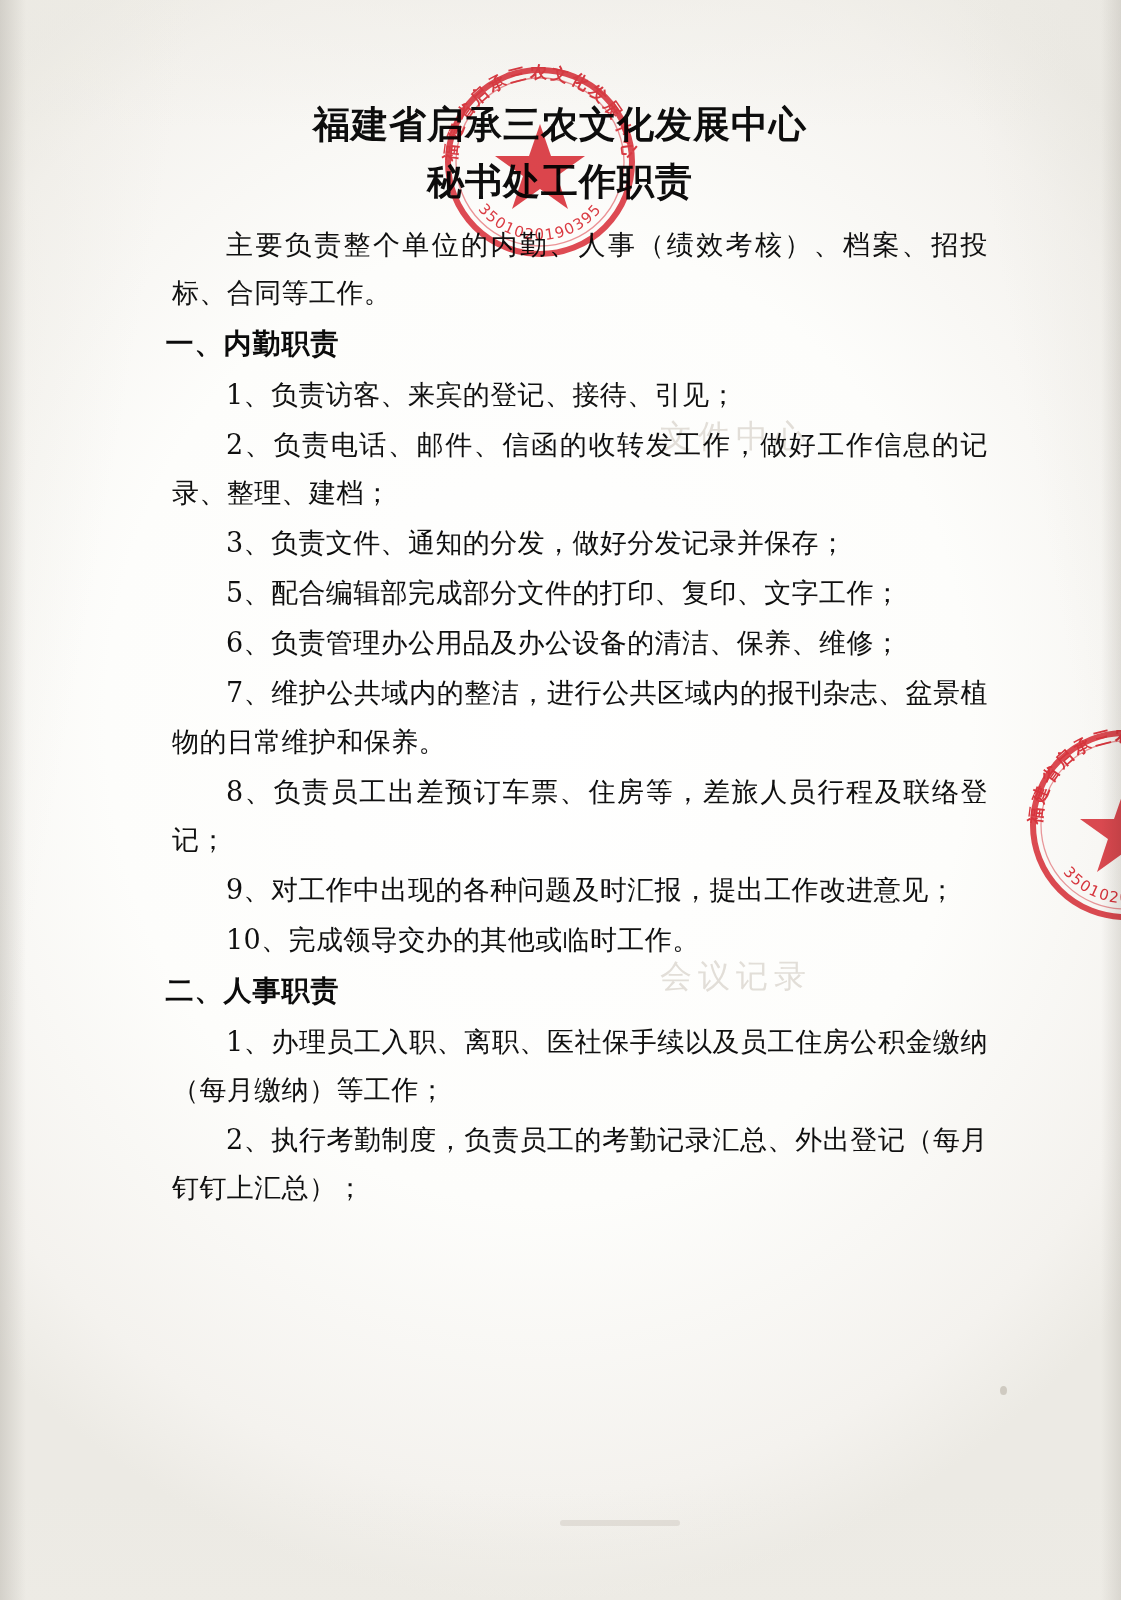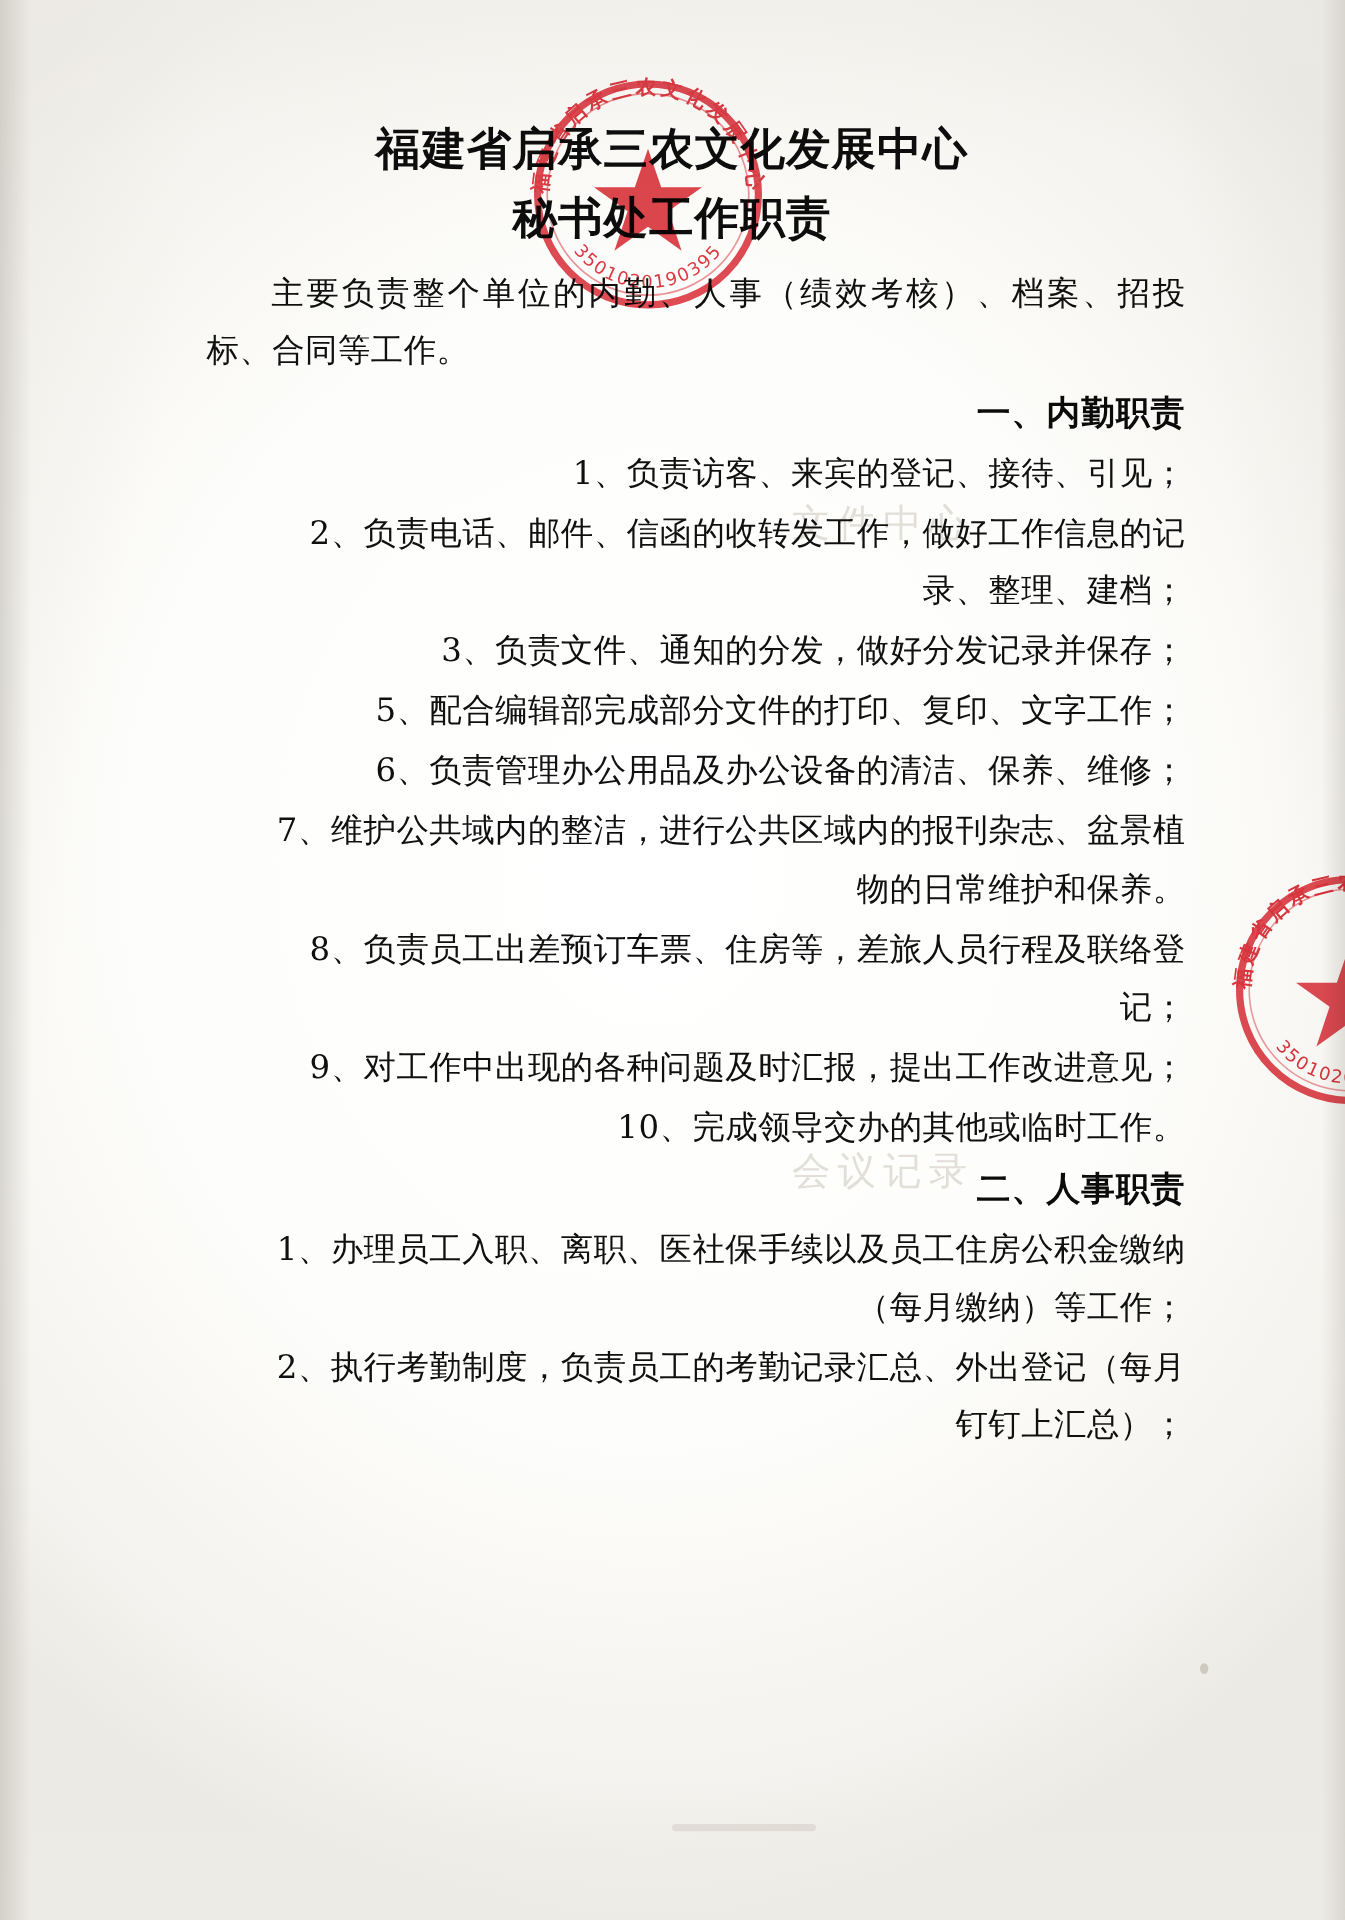--- a/index.html
+++ b/index.html
@@ -85,21 +85,20 @@
     font-weight: 700;
     font-size: 28px;
     line-height: 1.8;
     letter-spacing: 1px;
     margin: 4px 0 0 0;
     text-indent: 1.2em;
     color: #0b0b0b;
   }
   .content-stack > * + * {
     margin-top: 2px;
-    text-align: right;
   }
 
   
   .seal {
     position: absolute;
     pointer-events: none;
     mix-blend-mode: multiply;
     opacity: 0.88;
   }
   .seal-main {

